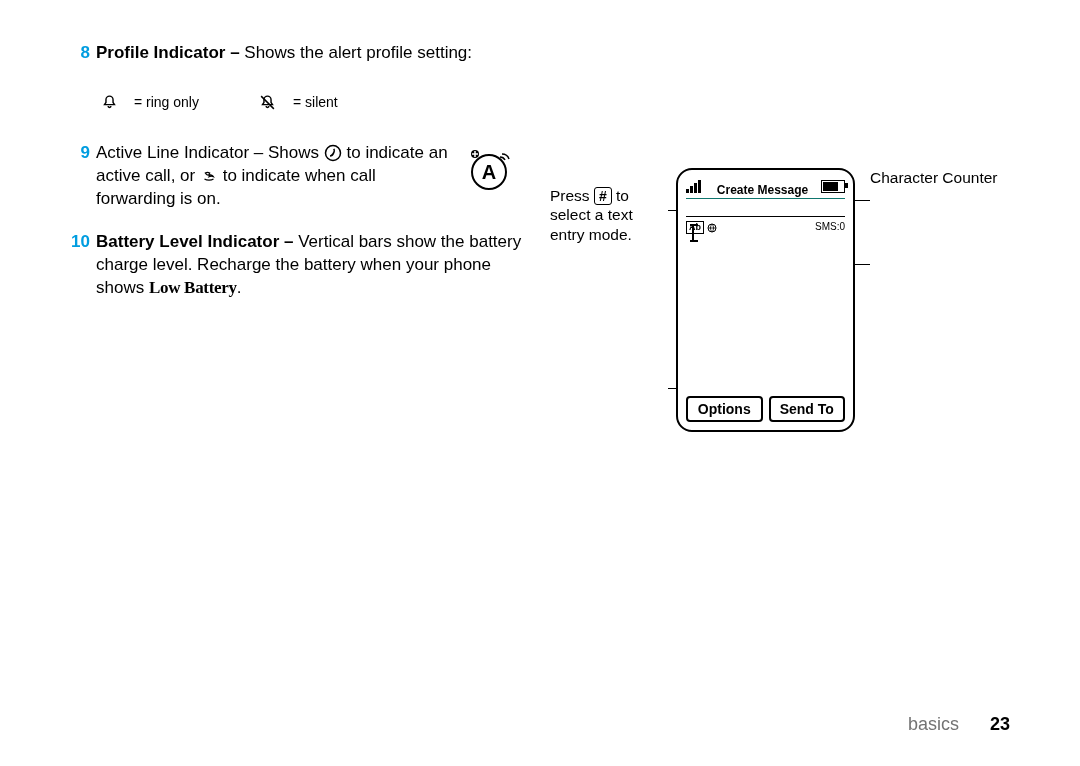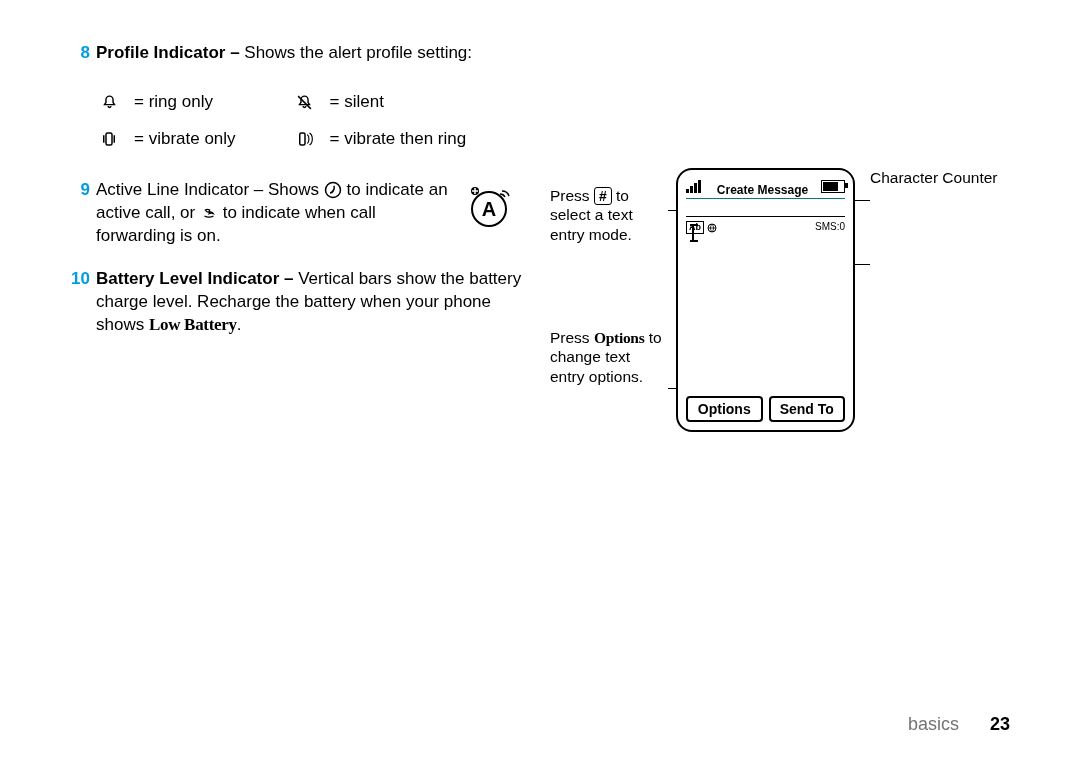--- a/index.html
+++ b/index.html
@@ -35,21 +35,21 @@
     padding-right: 6px;
   }
   .item-text { flex: 1; }
   .item-text .lead-bold { font-weight: bold; }
   .profile-table {
     margin: 18px 0 20px 34px;
   }
   .profile-table td {
     padding: 6px 12px 6px 0;
     vertical-align: middle;
-    font-size: 17px;
+    font-size: 14px;
   }
   .pi-icon {
     display: inline-block;
     width: 22px;
     text-align: center;
     font-size: 17px;
   }
   .item9-block {
     display: flex;
     align-items: flex-start;
@@ -222,41 +222,20 @@
         <td style="width:30px"></td>
         <td>
           <span class="pi-icon">
             <svg class="inline-icon" width="17" height="17" viewBox="0 0 24 24">
                   <path d="M12 3a5 5 0 0 0-5 5v4l-2 3h14l-2-3V8a5 5 0 0 0-5-5zm-2 14a2 2 0 0 0 4 0" fill="none" stroke="#000" stroke-width="2"></path>
                   <line x1="3" y1="3" x2="21" y2="21" stroke="#000" stroke-width="2"></line>
                 </svg>
           </span>
         </td>
         <td>= silent</td>
-      </tr>
-      <tr>
-        <td>
-          <span class="pi-icon">
-            <svg class="inline-icon" width="18" height="18" viewBox="0 0 24 24">
-                  <rect x="8" y="4" width="8" height="16" rx="2" fill="none" stroke="#000" stroke-width="2"></rect>
-                  <path d="M5 7v10M19 7v10" stroke="#000" stroke-width="2"></path>
-                </svg>
-          </span>
-        </td>
-        <td>= vibrate only</td>
-        <td></td>
-        <td>
-          <span class="pi-icon">
-            <svg class="inline-icon" width="18" height="18" viewBox="0 0 24 24">
-                  <rect x="5" y="4" width="7" height="16" rx="2" fill="none" stroke="#000" stroke-width="2"></rect>
-                  <path d="M15 6c3 2 3 10 0 12M18 4c5 3 5 13 0 16" stroke="#000" stroke-width="1.5" fill="none"></path>
-                </svg>
-          </span>
-        </td>
-        <td>= vibrate then ring</td>
       </tr>
     </tbody>
       </table>
 
     <div class="item9-block">
       <div style="display:flex">
         <div class="item-num">9</div>
         <div class="item9-text">
           <span class="lead-bold">Active Line Indicator –</span><span> Shows </span>
           <span>
@@ -297,23 +276,20 @@
     </div>
 
   </div>
 
 
   <div class="diagram">
 
     <div class="callout callout-left-top">
       <span>Press </span><span class="key-hash">#</span><span> to select a text entry mode.</span>
     </div>
-    <div class="callout callout-left-bottom">
-      <span>Press </span><span class="condensed-bold">Options</span><span> to change text entry options.</span>
-    </div>
 
     <div class="callout callout-right-top">Character Counter</div>
 
     <div class="leader l1"></div>
     <div class="leader l2"></div>
     <div class="leader" style="left:298px;top:40px;width:22px;height:1px"></div>
     <div class="leader" style="left:298px;top:40px;width:1px;height:-1px"></div>
     <div class="leader" style="left:300px;top:104px;width:20px;height:1px"></div>
     <div class="leader" style="left:143px;top:104px;width:158px;height:1px"></div>
     <div class="leader" style="left:143px;top:62px;width:1px;height:42px"></div>

